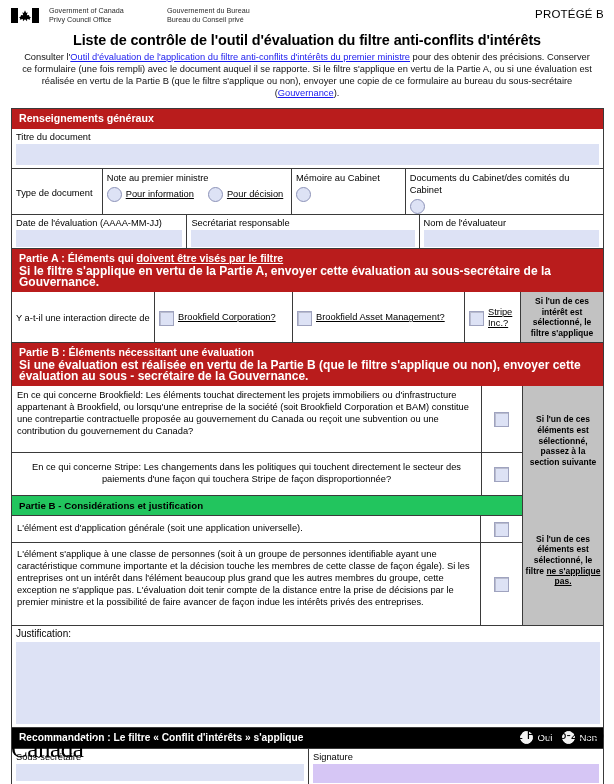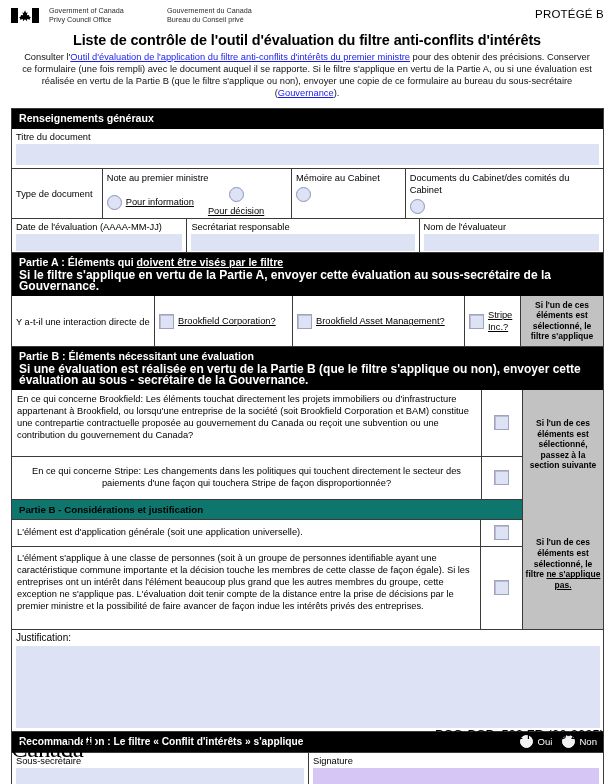--- a/index.html
+++ b/index.html
@@ -74,38 +74,38 @@
   .form {
     position: absolute;
     left: 11px;
     top: 108px;
     width: 593px;
     border: 1px solid #3a3a3a;
     box-sizing: border-box;
     border-collapse: collapse;
   }
   .bar {
-    background: #000000;
+    background: #b91c1c;
     color: #ffffff;
     font-weight: bold;
     font-size: 10.6px;
     padding: 3px 7px 4px 7px;
     line-height: 13px;
   }
   .bar .sub {
     font-size: 12px;
     font-weight: bold;
     line-height: 11px;
     display: block;
     padding-top: 1px;
   }
   .bar u { text-decoration: underline; }
 
   .graybar {
-    background: #0f766e;
+    background: #22c55e;
     color: #000;
     font-weight: bold;
     font-size: 9.7px;
     padding: 4px 7px 4px 7px;
     border-top: 1px solid #3a3a3a;
     border-bottom: 1px solid #3a3a3a;
   }
 
   .row { display: flex; border-top: 1px solid #3a3a3a; }
   .row.nb { border-top: none; }
@@ -152,21 +152,21 @@
     width: 11px; height: 11px;
     background: #f2f2f2;
     border: 1px solid #ffffff;
     border-radius: 50%;
     display: inline-block;
     vertical-align: middle;
     flex: 0 0 auto;
   }
 
   .optwrap { display: flex; align-items: center; gap: 4px; text-decoration: underline; }
-  .optwrap + .optwrap { margin-left: 14px; flex-direction: column; }
+  .optwrap + .optwrap { margin-left: 14px; }
 
   .sidenote {
     background: #c2c2c2;
     font-weight: bold;
     font-size: 8.5px;
     line-height: 10.6px;
     text-align: center;
     padding: 4px 3px;
     display: flex;
     align-items: center;
@@ -247,21 +247,21 @@
       <rect x="0" y="0" width="7" height="15" fill="#000"></rect>
       <rect x="21" y="0" width="7" height="15" fill="#000"></rect>
       <path d="M14 2.2 L15.2 5.0 L16.6 4.3 L15.8 7.3 L18.3 6.9 L17.9 8.0 L20.0 9.7 L18.8 10.3 L19.2 11.7 L16.2 11.1 L16.0 13.2 L14 11.2 L12 13.2 L11.8 11.1 L8.8 11.7 L9.2 10.3 L8.0 9.7 L10.1 8.0 L9.7 6.9 L12.2 7.3 L11.4 4.3 L12.8 5.0 Z" fill="#000"></path>
     </svg>
     <div class="wordmark">
       <div class="wm-col-en">
         <div>Government of Canada</div>
         <div>Privy Council Office</div>
       </div>
       <div class="wm-col-fr">
-        <div>Gouvernement du Canada</div>
+        <div>Gouvernement du Bureau</div>
         <div>Bureau du Conseil privé</div>
       </div>
     </div>
     <div class="protege">PROTÉGÉ B</div>
   </div>
 
   <div class="title">Liste de contrôle de l'outil d'évaluation du filtre anti-conflits d'intérêts</div>
 
   <div class="intro">
     <span>Consulter l'</span><a href="#">Outil d'évaluation de l'application du filtre anti-conflits d'intérêts du premier ministre</a><span> pour des obtenir des précisions. Conserver ce formulaire (une fois rempli) avec le document auquel il se rapporte. Si le filtre s'applique en vertu de la Partie A, ou si une évaluation est réalisée en vertu de la Partie B (que le filtre s'applique ou non), envoyer une copie de ce formulaire au bureau du sous-secrétaire (</span><a href="#">Gouvernance</a><span>).</span>
@@ -347,21 +347,21 @@
           <span>Brookfield Asset Management?</span>
         </div>
       </div>
       <div class="cell vcenter" style="width:56px;">
         <div class="optwrap">
           <span class="cb"></span>
           <span>Stripe Inc.?</span>
         </div>
       </div>
       <div class="cell sidenote" style="width:83px;padding-left:2px;padding-right:2px;">
-        <span>Si l'un de ces éléments est sélectionné, le filtre s'applique</span>
+        <span>Si l'un de ces intérêt est sélectionné, le filtre s'applique</span>
       </div>
     </div>
 
     <div class="bar" style="border-top:1px solid #3a3a3a;">
       <span>Partie B : Éléments nécessitant une évaluation</span>
       <span class="sub" style="padding-right:6px;">Si une évaluation est réalisée en vertu de la Partie B (que le filtre s'applique ou non), envoyer cette évaluation au sous - secrétaire de la Gouvernance.</span>
     </div>
 
     <div style="display:flex;">
       <div style="width:469px;">

